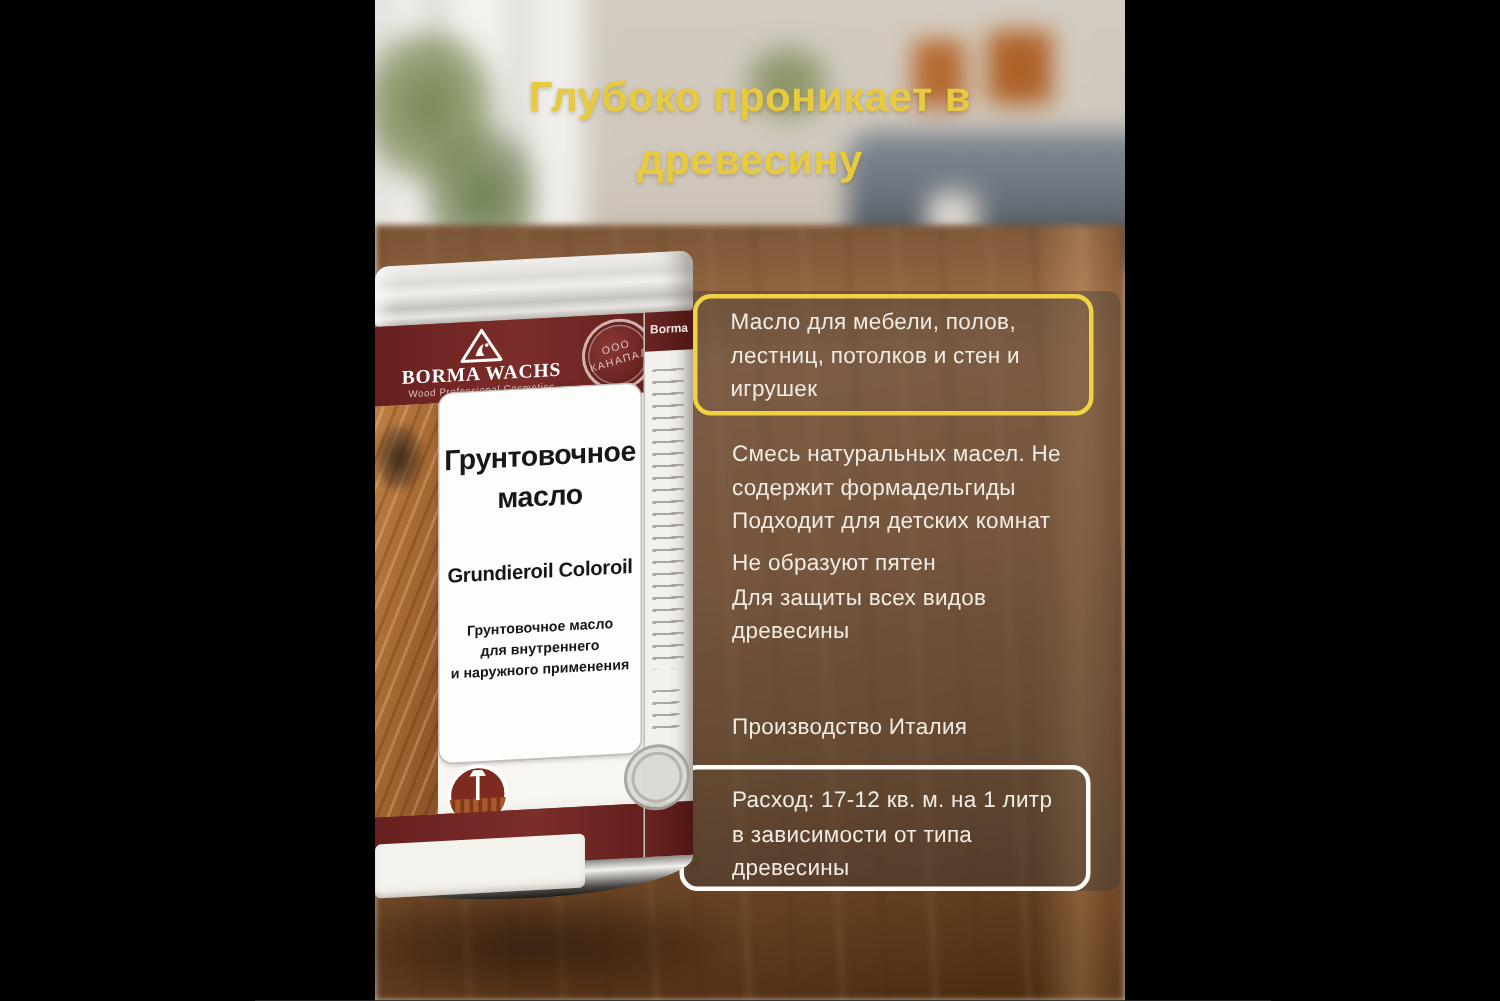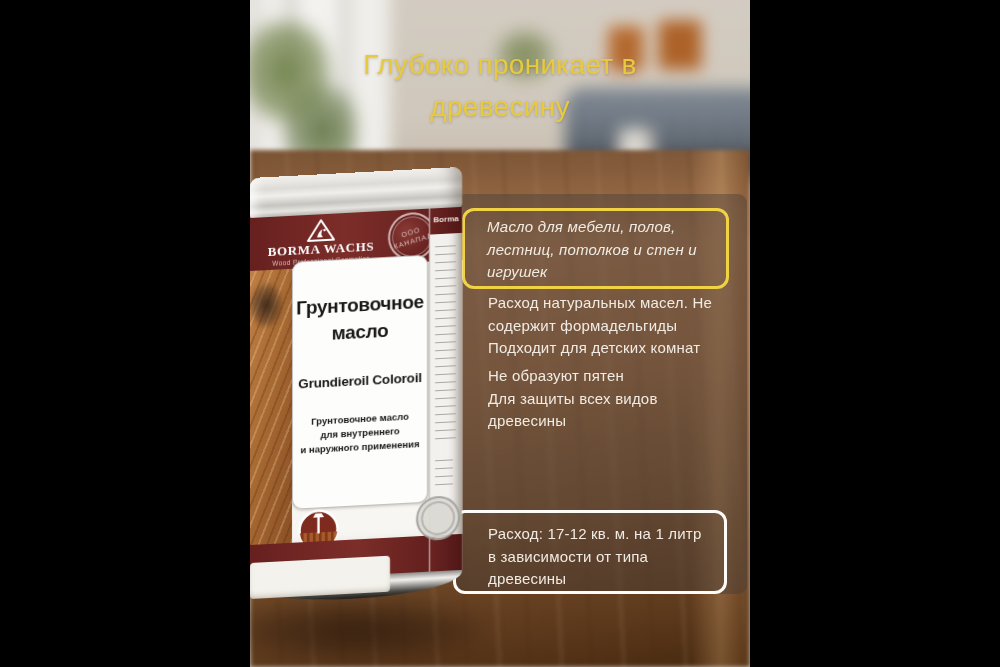--- a/index.html
+++ b/index.html
@@ -33,30 +33,30 @@
   .floor::before{content:"";position:absolute;inset:0;opacity:.75;
     background:repeating-linear-gradient(87deg,rgba(255,228,188,.14) 0 3px,transparent 3px 30px,rgba(64,34,10,.22) 30px 33px,transparent 33px 62px);}
   .floor::after{content:"";position:absolute;inset:0;
     background:linear-gradient(90deg,transparent 88%,rgba(240,190,130,.28) 94%,rgba(110,64,28,.3) 100%),
                linear-gradient(180deg,rgba(70,50,35,.35) 0%,transparent 18%);}
   .can-shadow{position:absolute;left:-30px;top:585px;width:340px;height:90px;filter:blur(10px);
     background:radial-gradient(ellipse 55% 50% at 40% 50%,rgba(25,12,4,.6) 0%,rgba(25,12,4,.25) 55%,transparent 75%);}
 
   
   .title{position:absolute;left:0;top:44px;width:100%;margin:0;text-align:center;z-index:3;
-    font-size:28px;font-weight:400;line-height:42px;letter-spacing:.3px;color:#e7ca3e;
+    font-size:28px;font-weight:700;line-height:42px;letter-spacing:.3px;color:#e7ca3e;
     white-space:pre-line;text-shadow:0 1px 3px rgba(80,55,0,.28);}
 
   
   .overlay-panel{position:absolute;left:206px;top:194px;width:291px;height:400px;z-index:2;
     background:rgba(66,60,58,.42);border-radius:9px;backdrop-filter:blur(2px);}
   .feature{position:absolute;z-index:3;color:#f1ebe3;font-size:15px;line-height:22.5px;
     letter-spacing:.2px;white-space:pre-line;}
   .feature.boxed{box-sizing:border-box;border-radius:12px;}
-  .f1{left:212px;top:208px;width:267px;height:81px;border:3px solid #f0d243;padding:5px 10px 0 22px;font-style:italic;}
+  .f1{left:212px;top:196px;width:267px;height:81px;border:3px solid #f0d243;padding:5px 10px 0 22px;}
   .f2{left:238px;top:292px;}
   .f3{left:238px;top:365px;}
   .f4{left:238px;top:474px;}
   .f5{left:203px;top:510px;width:274px;height:84px;border:3px solid #fdfcf9;padding:10px 10px 0 32px;}
 
   
   .can{position:absolute;left:0;top:178px;width:212px;height:443px;z-index:4;
     transform:skewY(-3deg);transform-origin:left top;}
   .lid{position:absolute;left:0;top:0;width:212px;height:40px;border-radius:9px 9px 3px 3px;
     background:linear-gradient(180deg,#f4f3f0 0%,#dddbd6 30%,#f0efec 48%,#c6c4bf 72%,#e7e5e1 88%,#b9b7b2 100%);
@@ -130,26 +130,27 @@
     <div class="can-shadow"></div>
 
     <h1 class="title">Глубоко проникает в
 древесину</h1>
 
     <div class="overlay-panel"></div>
 
     <div class="feature boxed f1">Масло для мебели, полов,
 лестниц, потолков и стен и
 игрушек</div>
-    <div class="feature f2">Расход натуральных масел. Не
+    <div class="feature f2">Смесь натуральных масел. Не
 содержит формадельгиды
 Подходит для детских комнат</div>
     <div class="feature f3">Не образуют пятен
 Для защиты всех видов
 древесины</div>
+    <div class="feature f4">Производство Италия</div>
     <div class="feature boxed f5">Расход: 17-12 кв. м. на 1 литр
 в зависимости от типа
 древесины</div>
 
     <div class="can">
       <div class="lid"></div>
       <div class="can-body">
         <div class="label-bg"></div>
 
         <div class="band-top">

